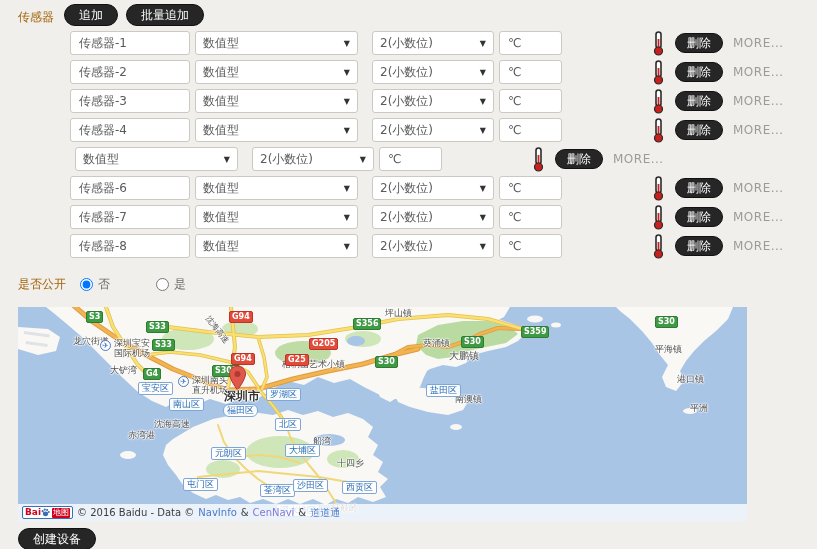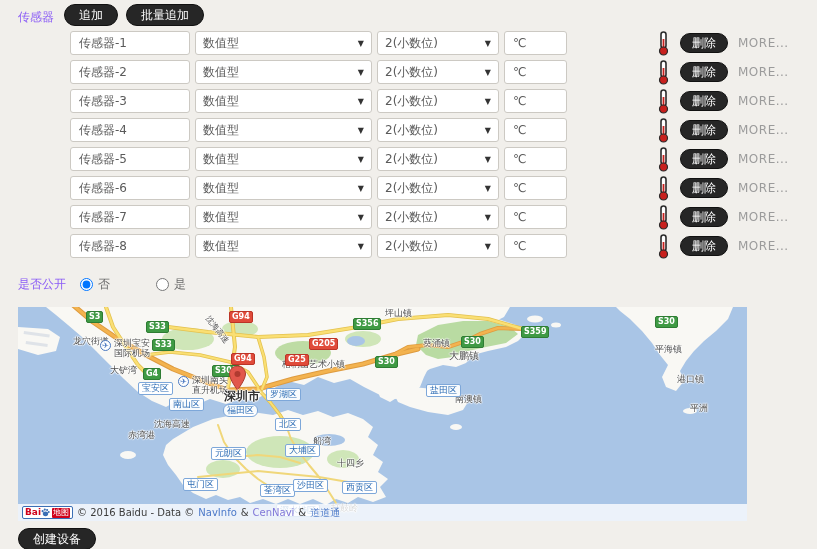--- a/index.html
+++ b/index.html
@@ -6,21 +6,21 @@
   html,body { width:817px; height:549px; }
   body {
     position: relative;
     background: #f1efeb;
     font-family: "DejaVu Sans", sans-serif;
     font-size: 12px;
     color: #6b6b6b;
     overflow: hidden;
   }
   .abs { position:absolute; }
-  .field-label { font-size:12px; color:#8b5cf6; }
+  .field-label { font-size:12px; color:#a16207; }
 
   
   .pill {
     display:inline-block;
     background:#262626;
     color:#fff;
     border:1px solid #111;
     border-radius:12px;
     padding:3px 14px;
     font-size:12px;
@@ -42,22 +42,22 @@
     color:#5a5a5a;
     font-family:inherit;
   }
   .inp { padding:0 8px; }
   .inp.name { width:120px; }
   .inp.unit { width:63px; margin-left:5px; }
   .sel {
     display:flex; align-items:center; justify-content:space-between;
     padding:0 7px; cursor:pointer;
   }
-  .sel.type { width:177px; margin-left:5px; }
-  .sel.dec  { width:122px; margin-left:5px; }
+  .sel.type { width:163px; margin-left:5px; }
+  .sel.dec  { width:122px; margin-left:14px; }
   .sel .arr { font-size:8px; color:#333; margin-left:4px; }
   .therm { margin-left:90px; width:13px; display:inline-flex; }
   .pill.del { margin-left:10px; padding:2px 11px; }
   .more { margin-left:10px; color:#9b9b9b; font-size:12px; letter-spacing:0.5px; cursor:pointer; }
 
   
   #visibility { position:absolute; left:18px; top:276px; display:flex; align-items:center; }
   #visibility .opt { display:flex; align-items:center; margin-left:14px; cursor:pointer; color:#6b6b6b; }
   #visibility .opt input { margin-right:5px; }
   #visibility .opt.second { margin-left:46px; }
@@ -201,21 +201,20 @@
       <svg width="13" height="25" viewBox="0 0 13 25">
         <rect x="4" y="1" width="5" height="16" rx="2.5" fill="#fff" stroke="#2b2b2b" stroke-width="1.6"></rect>
         <rect x="5.6" y="8" width="1.8" height="10" fill="#c8201d"></rect>
         <circle cx="6.5" cy="20" r="4" fill="#c8201d" stroke="#2b2b2b" stroke-width="1.2"></circle>
       </svg>
     </span>
     <button class="pill del">删除</button>
     <span class="more">MORE...</span>
   </div>
     <div class="sensor-row">
-    <input class="inp name" type="text" value="传感器-5" style="">
     <div class="sel type">
       <span>数值型</span>
       <span class="arr">▼</span>
     </div>
     <div class="sel dec">
       <span>2(小数位)</span>
       <span class="arr">▼</span>
     </div>
     <input class="inp unit" type="text" value="℃" style="">
     <span class="therm">

